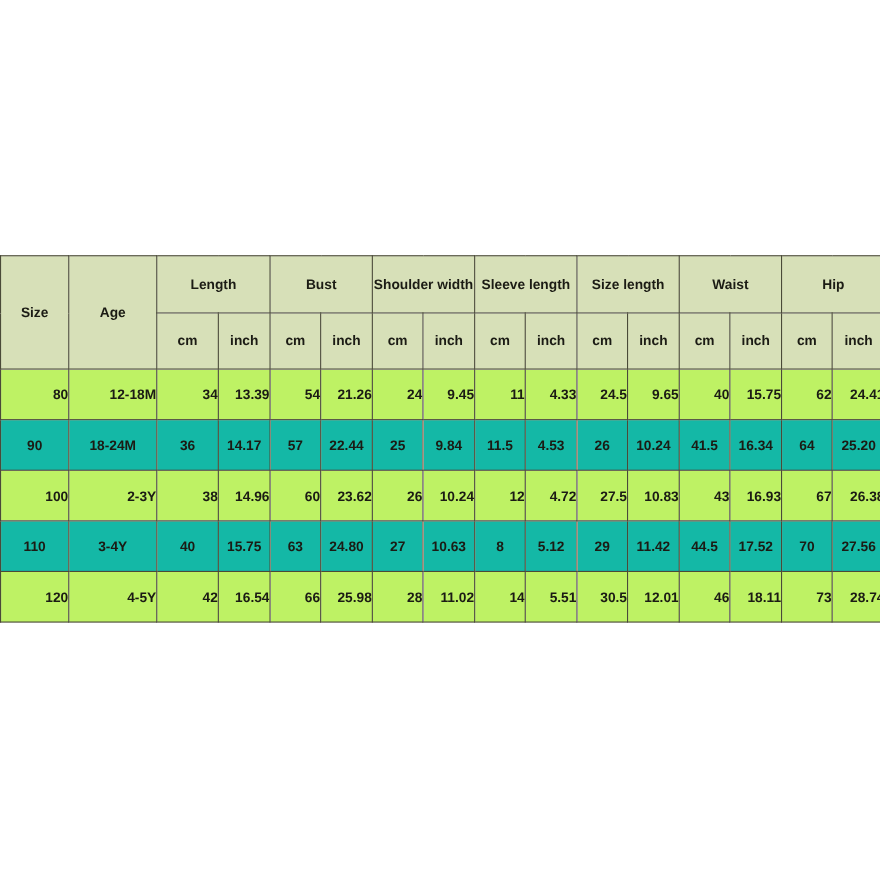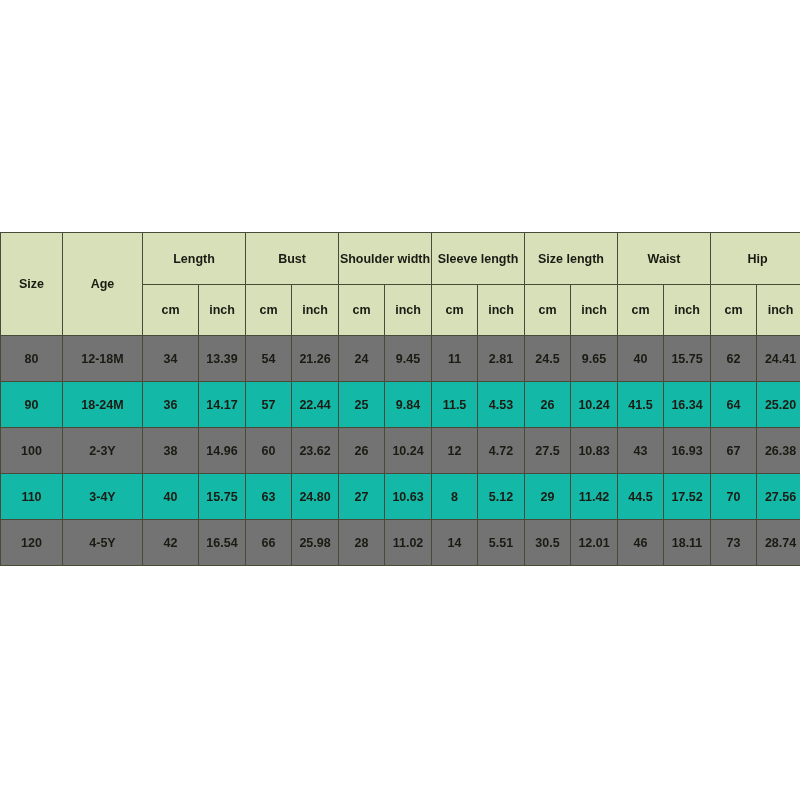--- a/index.html
+++ b/index.html
@@ -59,21 +59,22 @@
     height: 101px;
     font-size: 13px;
   }
 
   
   table.size-chart tbody td {
     height: 45px;
     font-size: 12.5px;
   }
   tbody tr.row-light td {
-    background: #737373;
+    background: #bef264;
+    text-align: right;
   }
   tbody tr.row-dark td {
     background: #14b8a6;
   }
   td.size-cell, td.age-cell {
     font-size: 12.5px;
   }
 </style>
 </head>
 <body>
@@ -131,21 +132,21 @@
       <tr class="row-light">
         <td class="size-cell">80</td>
         <td class="age-cell">12-18M</td>
         <td>34</td>
         <td>13.39</td>
         <td>54</td>
         <td>21.26</td>
         <td>24</td>
         <td>9.45</td>
         <td>11</td>
-        <td>2.81</td>
+        <td>4.33</td>
         <td>24.5</td>
         <td>9.65</td>
         <td>40</td>
         <td>15.75</td>
         <td>62</td>
         <td>24.41</td>
       </tr>
       <tr class="row-dark">
         <td class="size-cell">90</td>
         <td class="age-cell">18-24M</td>

